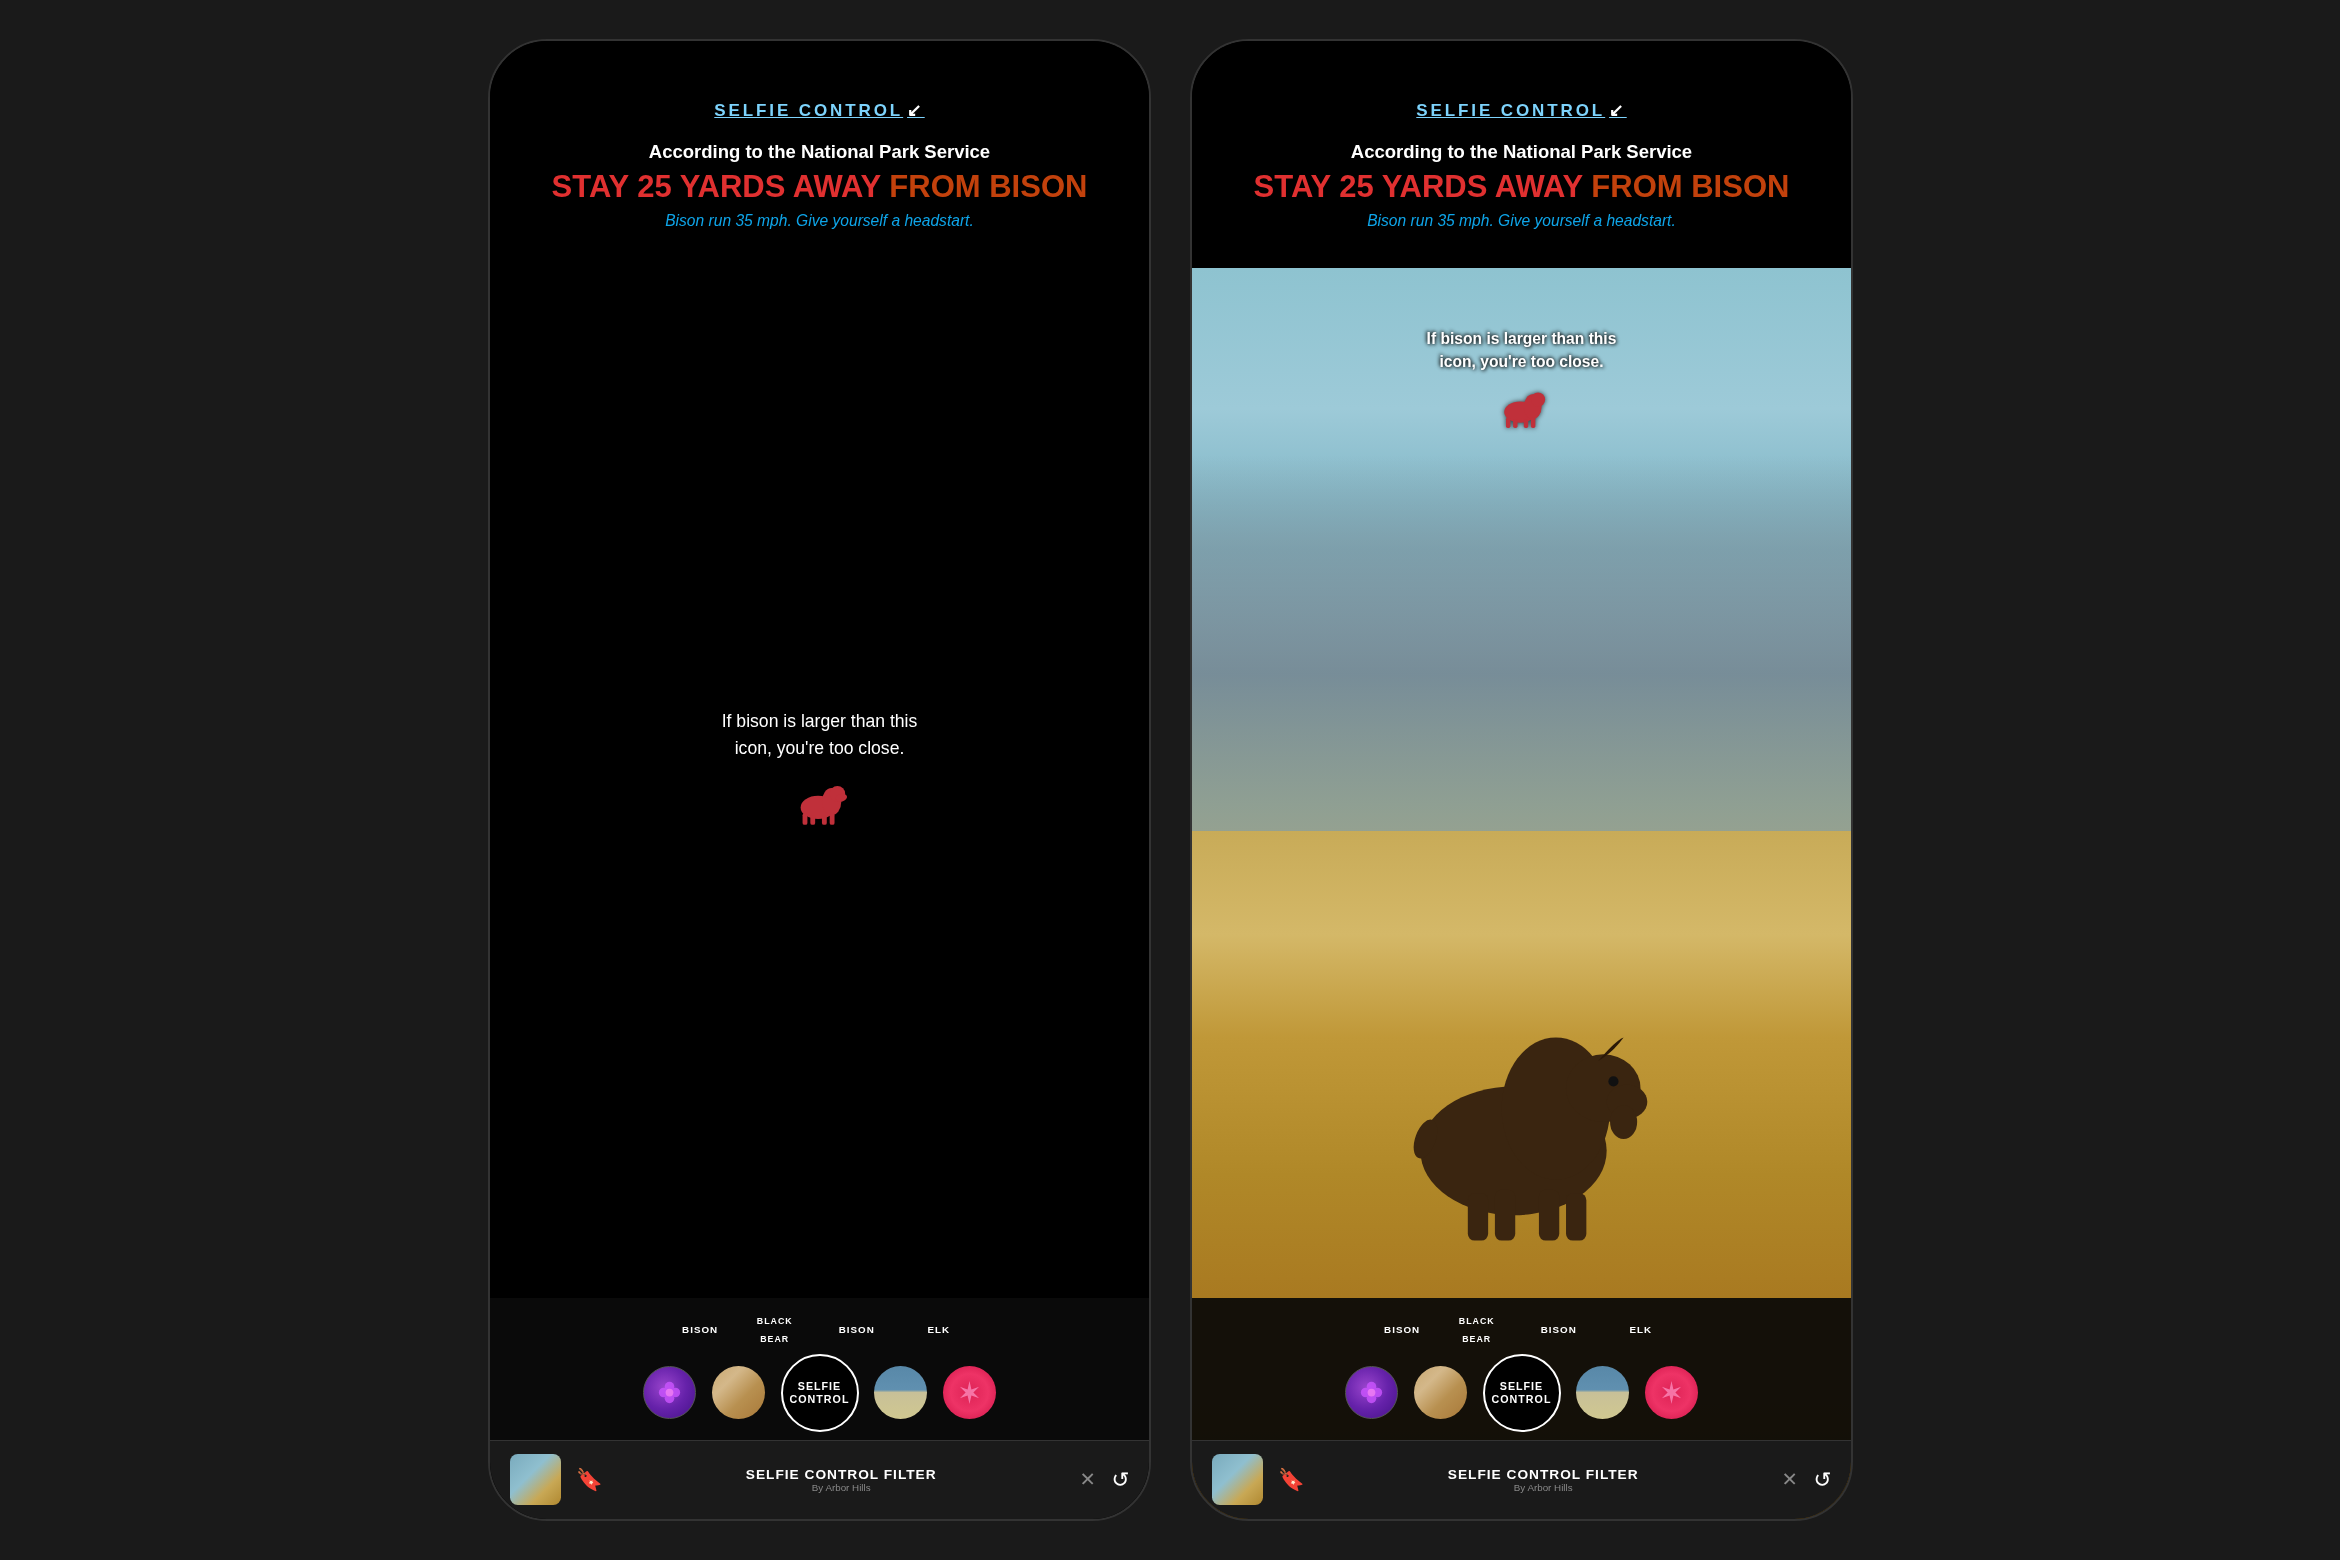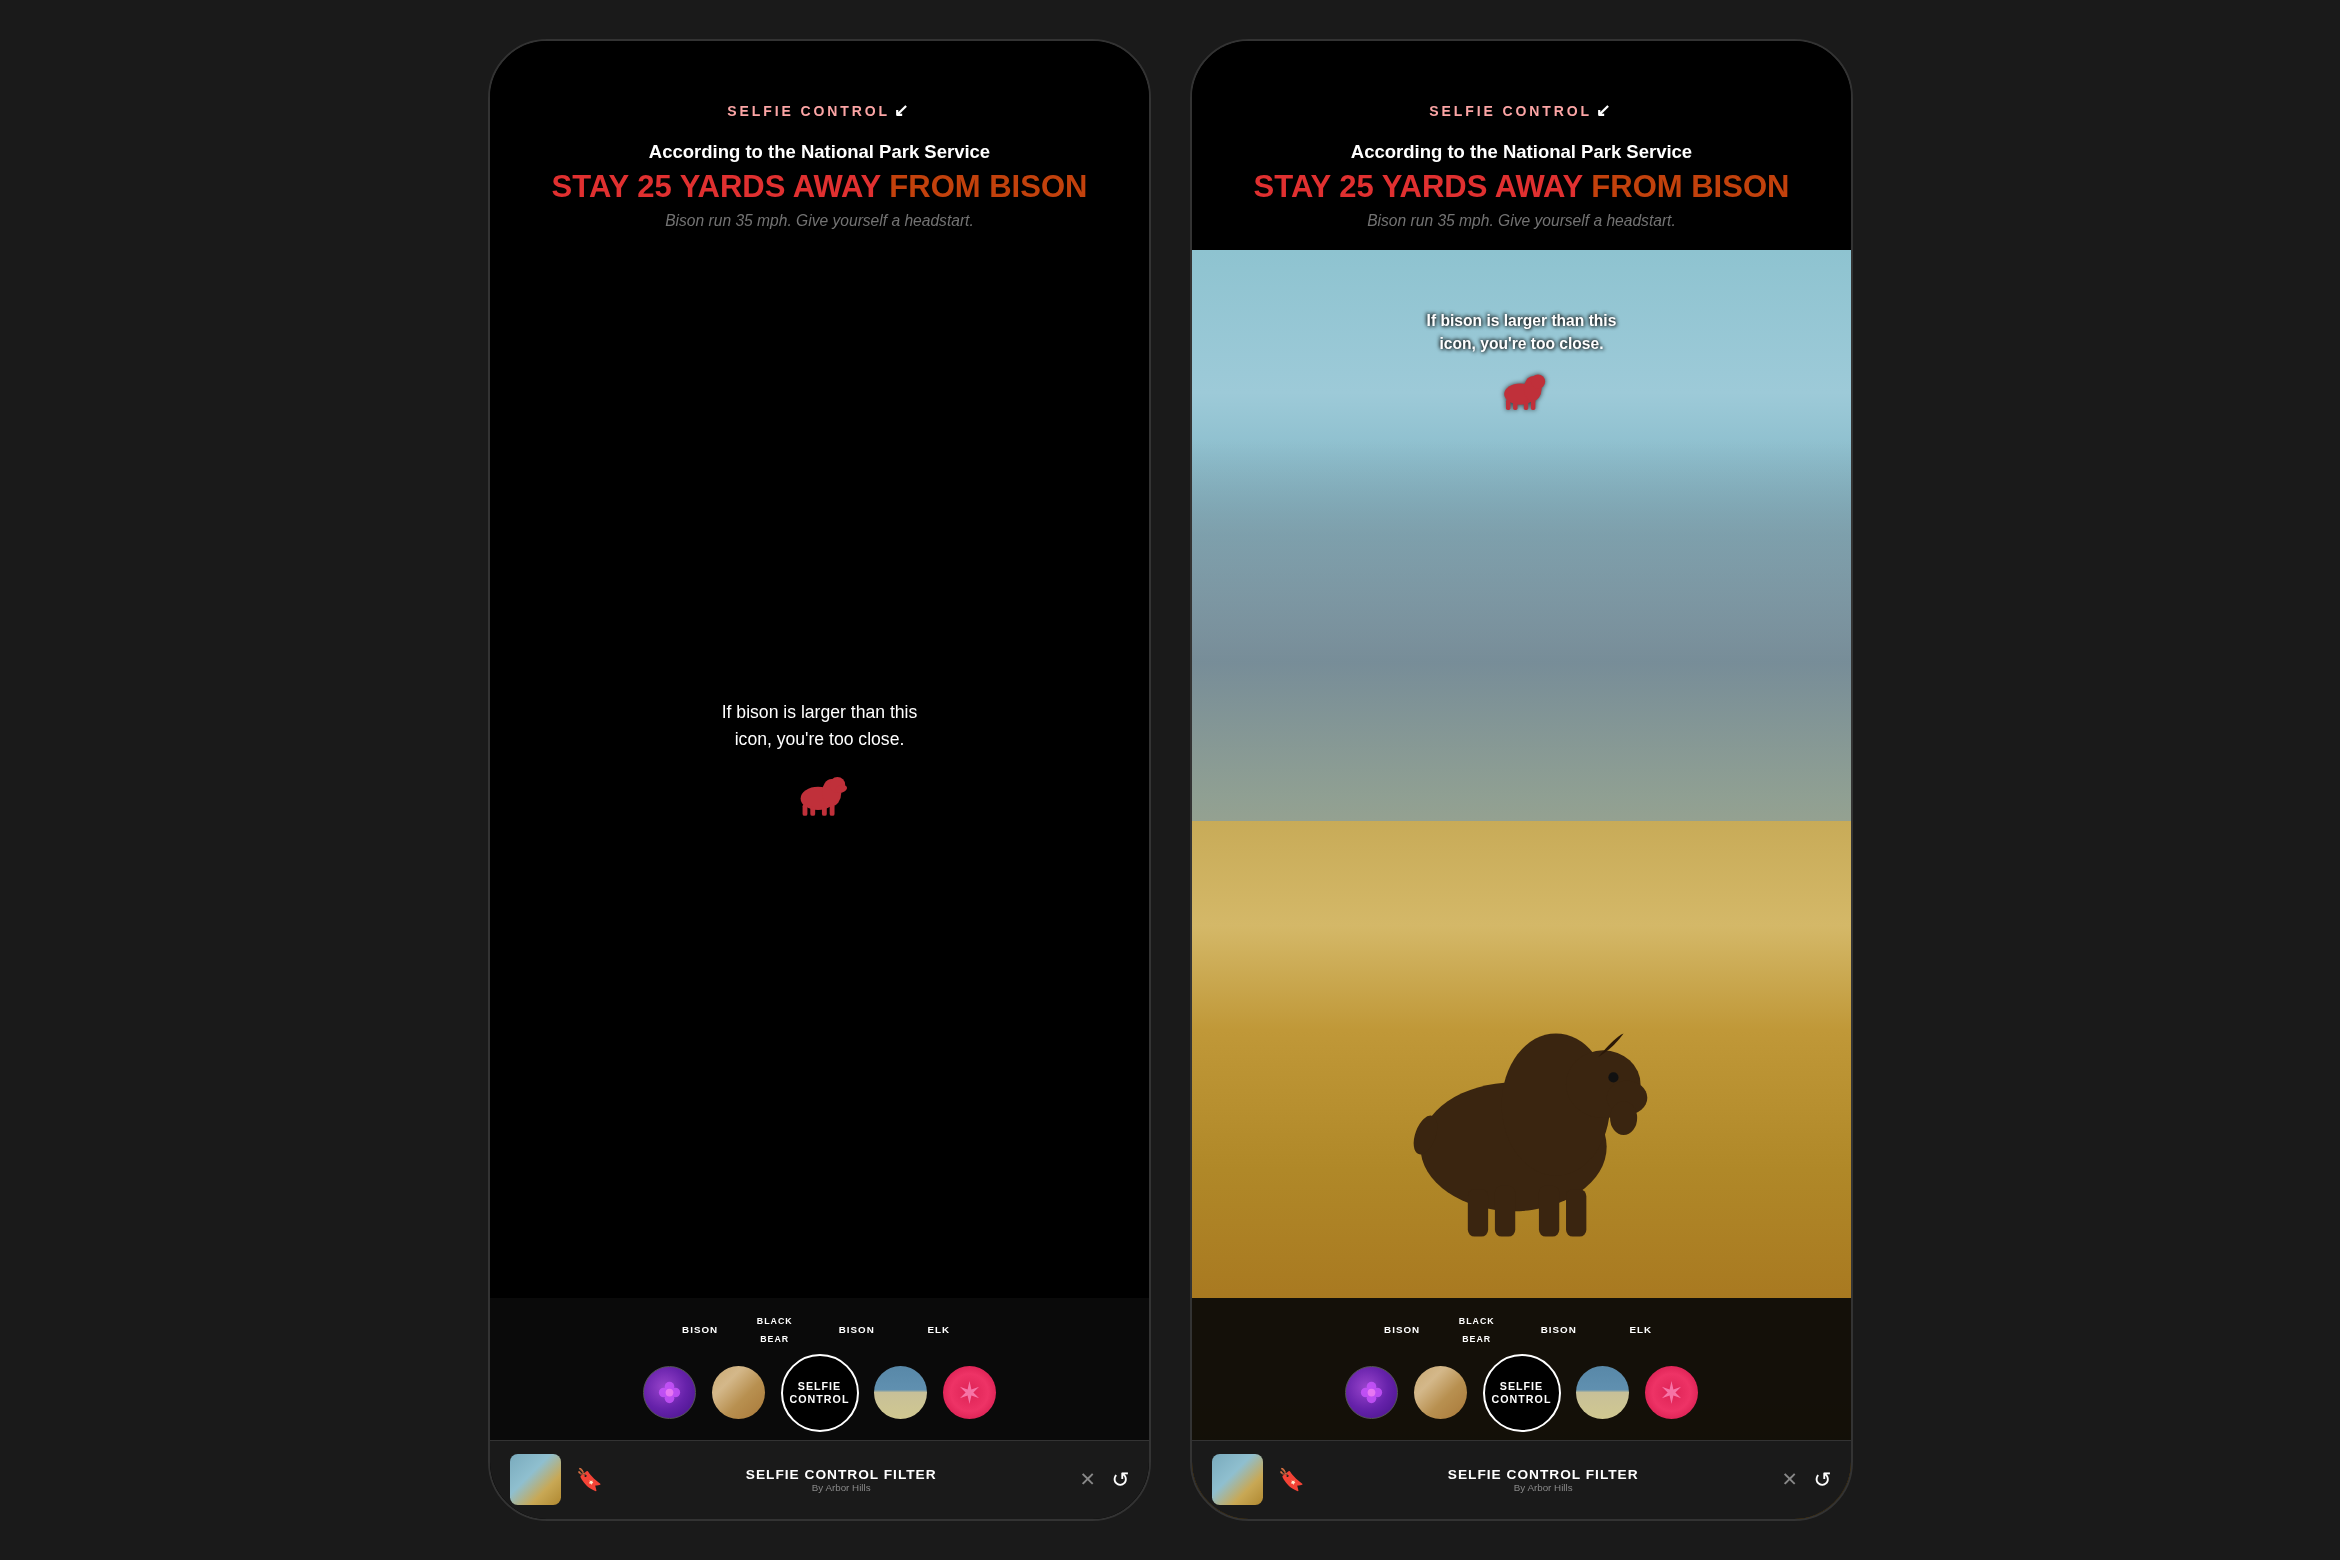--- a/index.html
+++ b/index.html
@@ -45,26 +45,27 @@
       padding: 59px 39px 0;
     }
 
     .app-header {
       text-align: center;
       z-index: 10;
       position: relative;
     }
 
     .app-logo {
-      color: #fca5a5;
-      font-size: 14px;
+      color: #7dd3fc;
+      font-size: 17px;
       font-weight: 900;
       letter-spacing: 2.9px;
       text-transform: uppercase;
       margin-bottom: 19.5px;
+      text-decoration: underline;
     }
 
     .app-logo::after {
       content: '↙';
       font-size: 17.6px;
       color: #fff;
       margin-left: 3.9px;
     }
 
     .subtitle {
@@ -84,24 +85,24 @@
 
     .warning-red {
       color: #e03030;
     }
 
     .warning-white {
       color: #c2410c;
     }
 
     .tagline {
-      color: #737373;
+      color: #0ea5e9;
       font-style: italic;
       font-size: 15.6px;
-      margin-bottom: 0;
+      margin-bottom: 18px;
     }
 
     
     .middle-content {
       flex: 1;
       display: flex;
       flex-direction: column;
       align-items: center;
       justify-content: center;
       text-align: center;

